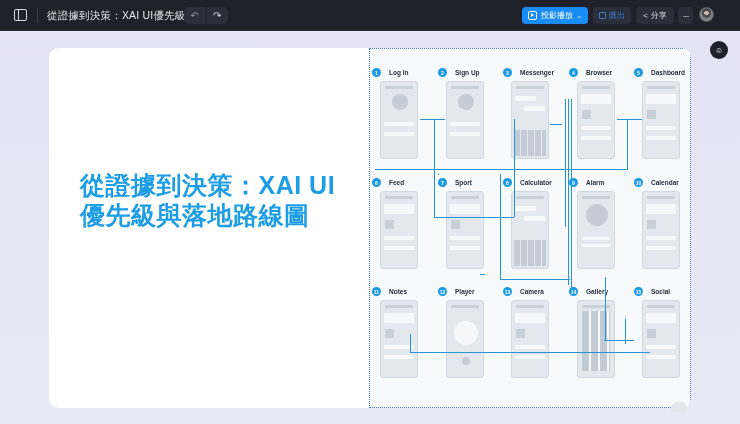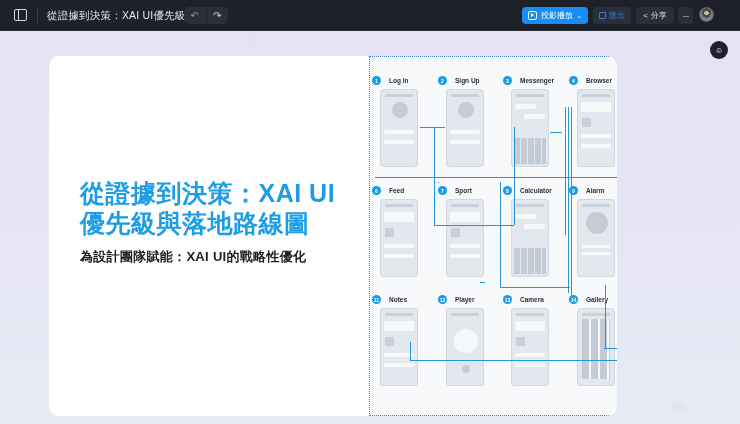--- a/index.html
+++ b/index.html
@@ -54,21 +54,21 @@
     display: flex; align-items: center; justify-content: center; letter-spacing: -1px;
   }
   .avatar {
     position: absolute; left: 699px; top: 7px; width: 15px; height: 15px; border-radius: 50%;
     background: radial-gradient(circle at 50% 38%, #c8b9a8 0 22%, #4a4c50 23% 45%, #7f8488 46%);
     border: 1px solid #5b6068;
   }
 
   
   .slide {
-    position: absolute; left: 49px; top: 56px; width: 568px; height: 360px;
+    position: absolute; left: 49px; top: 48px; width: 642px; height: 360px;
     background: #ffffff; border-radius: 10px; overflow: hidden;
   }
   .slide-left { position: absolute; left: 0; top: 0; width: 320px; height: 360px; }
   .title {
     position: absolute; left: 31px; top: 122px; width: 280px;
     font-size: 25px; font-weight: bold; color: #1c9de6; line-height: 30px; letter-spacing: 0.5px;
   }
   .subtitle {
     position: absolute; left: 31px; top: 192px; font-size: 13px; font-weight: bold; color: #1f1f1f;
     letter-spacing: 0.3px;
@@ -139,21 +139,20 @@
   <div class="avatar"></div>
 </div>
 
 <div class="chat-fab">
   <span>☺</span>
 </div>
 
 <div class="slide">
   <div class="slide-left">
     <div class="title">從證據到決策：XAI UI 優先級與落地路線圖</div>
-    <div class="subtitle">為設計團隊賦能：XAI UI的戰略性優化</div>
   </div>
 
   <div class="diagram" id="diagram">
       <div class="badge" style="left: 2px; top: 19px;">1</div>
       <div class="screen-label" style="left: 19px; top: 20px;">Log In</div>
       <div class="phone" style="left: 10px; top: 32px;">
         <div class="bar" style="top:4px"></div>
         <div class="circle" style="left:11px;top:12px;width:16px;height:16px"></div>
         <div class="wblock" style="left:3px;right:3px;top:40px;height:4px"></div>
         <div class="wblock" style="left:3px;right:3px;top:50px;height:4px"></div>

